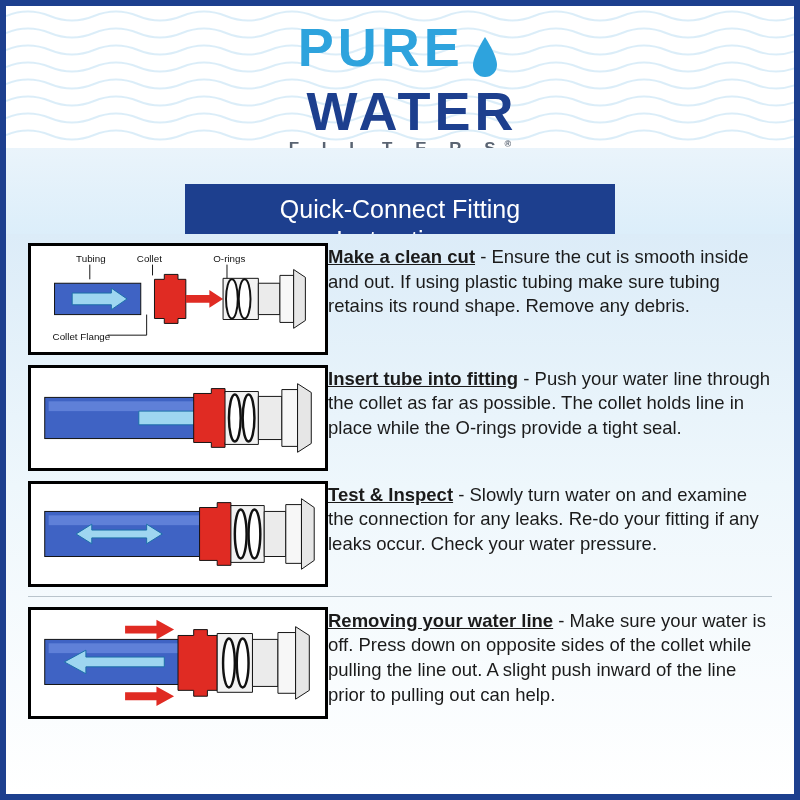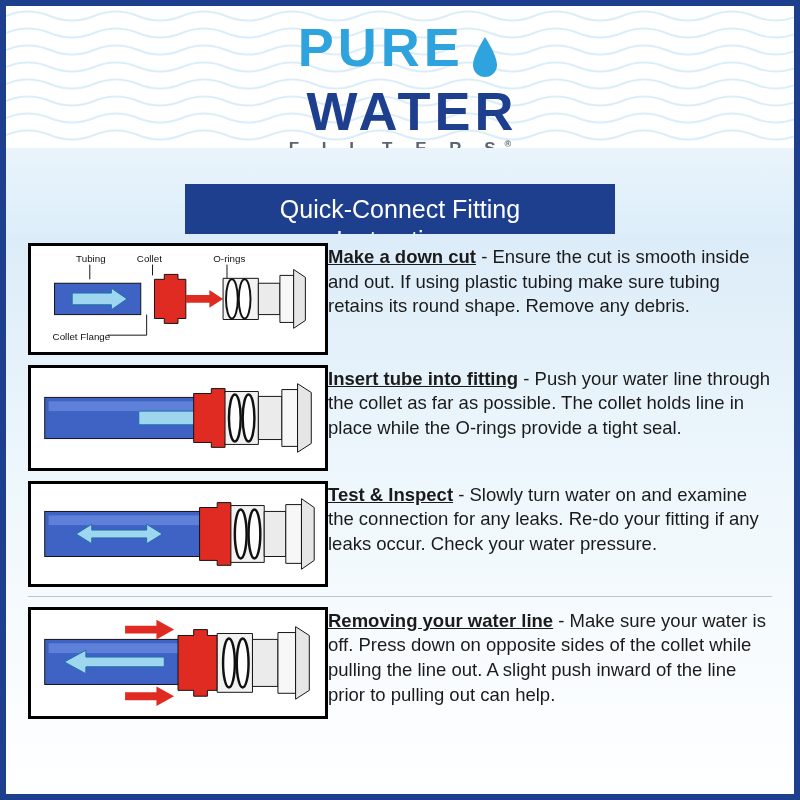--- a/index.html
+++ b/index.html
@@ -214,21 +214,21 @@
 
             <path d="M196 33 h36 v42 h-36 z" fill="#f2f2f2" stroke="#111" stroke-width="1"></path>
             <ellipse cx="205" cy="54" rx="6" ry="20" fill="#ffffff" stroke="#111" stroke-width="2"></ellipse>
             <ellipse cx="218" cy="54" rx="6" ry="20" fill="#ffffff" stroke="#111" stroke-width="2"></ellipse>
             <path d="M232 38 h22 v32 h-22 z" fill="#ebebeb" stroke="#111" stroke-width="1"></path>
             <path d="M254 30 h14 v48 h-14 z" fill="#f7f7f7" stroke="#111" stroke-width="1"></path>
             <path d="M268 24 l12 8 v44 l-12 8 z" fill="#e6e6e6" stroke="#111" stroke-width="1"></path>
           </svg>
         </div>
         <div class="txt">
-          <span class="lead">Make a down cut</span><span> - Ensure the cut is smooth inside and out. If using plastic tubing make sure tubing retains its round shape. Remove any debris.</span>
+          <span class="lead">Make a clean cut</span><span> - Ensure the cut is smooth inside and out. If using plastic tubing make sure tubing retains its round shape. Remove any debris.</span>
         </div>
       </div>
 
       <div class="step">
         <div class="fig">
           <svg viewBox="0 0 300 102">
             <rect width="300" height="102" fill="#ffffff"></rect>
             <rect x="14" y="30" width="176" height="42" fill="#3f63c4" stroke="#111" stroke-width="1"></rect>
             <rect x="18" y="34" width="168" height="10" fill="#5f80d8"></rect>
             <polygon points="110,44 168,44 168,37 192,51 168,65 168,58 110,58" fill="#9ed6f0" stroke="#1b6fa8" stroke-width="1"></polygon>

